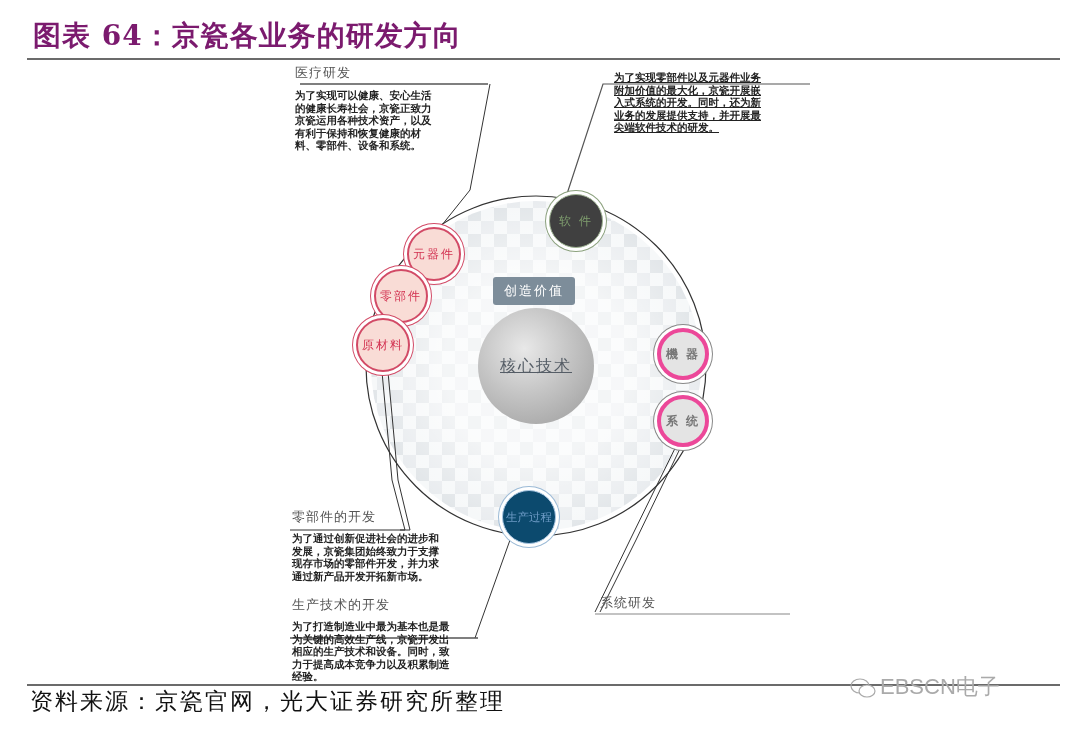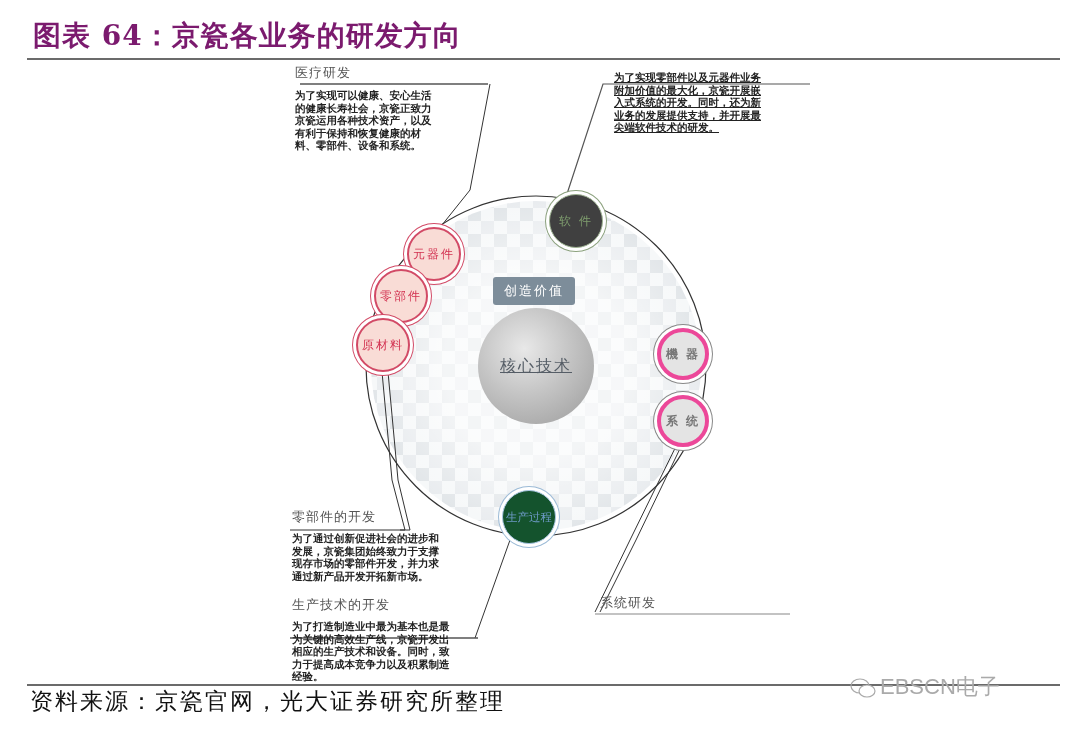--- a/index.html
+++ b/index.html
@@ -18,21 +18,21 @@
   .block-body { font-size:10.5px; line-height:12.5px; color:#222; font-weight:bold; }
   svg.diagram { position:absolute; left:0; top:0; }
   .node { position:absolute; border-radius:50%; display:flex; align-items:center;
           justify-content:center; font-size:12px; letter-spacing:2px; box-sizing:border-box; }
   .node-red { background:#f9dcd6; border:2px solid #d24a66; color:#d23150;
               box-shadow:0 0 0 3px #fff, 0 0 0 4px #d24a66; }
   .node-green { background:#404040; border:1px solid #9fb493; color:#7f9e6e;
                 box-shadow:0 0 0 3px #fff, 0 0 0 4px #8aa07c; }
   .node-gray { background:#e4e4e4; border:4px solid #ec4899; color:#777;
                box-shadow:0 0 0 3px #fff, 0 0 0 4px #888;font-weight:bold; }
-  .node-blue { background:#14532d; border:1px solid #a8c6e2; color:#6c99c4;
+  .node-blue { background:#0c4a6e; border:1px solid #a8c6e2; color:#6c99c4;
                box-shadow:0 0 0 3px #fff, 0 0 0 4px #9bbad6; }
   .core { position:absolute; left:478px; top:308px; width:116px; height:116px; border-radius:50%;
           background:radial-gradient(circle at 40% 35%, #e8e8e8 0%, #c4c4c4 45%, #9a9a9a 100%);
           display:flex; align-items:center; justify-content:center;
           font-size:16px; color:#555d66; letter-spacing:2px;text-decoration:underline; }
   .value-tag { position:absolute; left:493px; top:277px; width:82px; height:28px; background:#7d8d9a;
                color:#fff; font-size:13px; display:flex; align-items:center; justify-content:center;
                border-radius:3px; letter-spacing:2px; }
 </style>
 </head>

